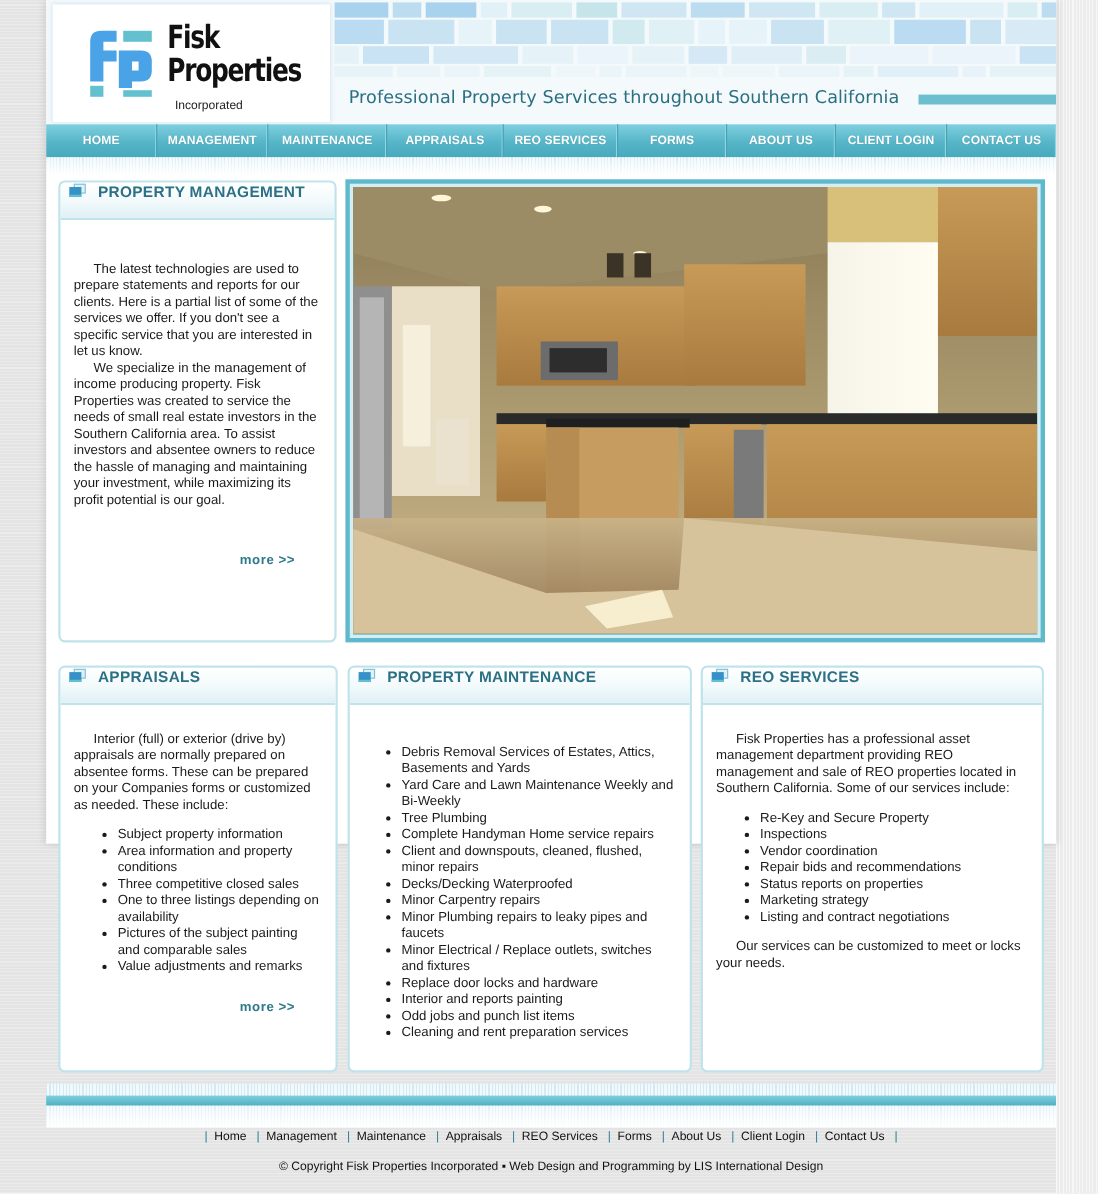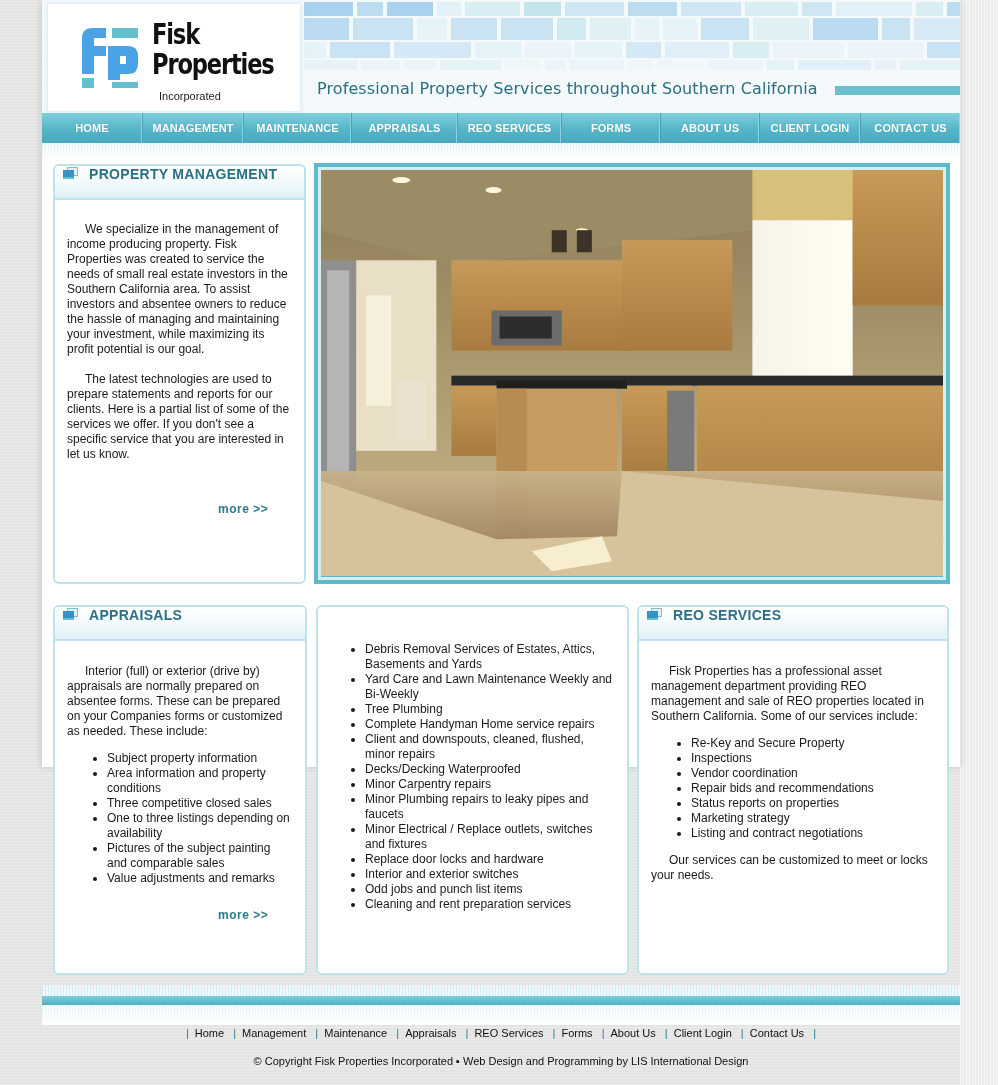--- a/index.html
+++ b/index.html
@@ -199,22 +199,22 @@
 
   <div class="panel" style="left:11px; top:164px; width:253px; height:420px;">
     <div class="panel-head">
       <span class="sec-icon">
           <span class="a"></span>
           <span class="b"></span>
         </span>
       <span class="panel-title">PROPERTY MANAGEMENT</span>
     </div>
     <div class="panel-body" style="padding-top:22px;">
+      <p style="margin-top:15px;">The latest technologies are used to prepare statements and reports for our clients. Here is a partial list of some of the services we offer. If you don't see a specific service that you are interested in let us know.</p>
       <p>We specialize in the management of income producing property. Fisk Properties was created to service the needs of small real estate investors in the Southern California area. To assist investors and absentee owners to reduce the hassle of managing and maintaining your investment, while maximizing its profit potential is our goal.</p>
-      <p style="margin-top:15px;">The latest technologies are used to prepare statements and reports for our clients. Here is a partial list of some of the services we offer. If you don't see a specific service that you are interested in let us know.</p>
       <div style="margin-top:40px; padding-left:151px;"><a class="more">more &gt;&gt;</a></div>
     </div>
   </div>
 
   <div class="photo-frame">
     <div class="photo-inner">
       <svg class="photo" viewBox="0 0 620 405" preserveAspectRatio="none">
         <defs>
           <linearGradient id="wall" x1="0" y1="0" x2="0" y2="1">
               <stop offset="0" stop-color="#8a7a55"></stop>
@@ -283,33 +283,40 @@
         <li>Three competitive closed sales</li>
         <li>One to three listings depending on availability</li>
         <li>Pictures of the subject painting and comparable sales</li>
         <li>Value adjustments and remarks</li>
       </ul>
       <div style="margin-top:22px; padding-left:151px;"><a class="more">more &gt;&gt;</a></div>
     </div>
   </div>
 
   <div class="panel" style="left:274px; top:605px; width:313px; height:370px;">
+    <div class="panel-head">
+      <span class="sec-icon">
+          <span class="a"></span>
+          <span class="b"></span>
+        </span>
+      <span class="panel-title">PROPERTY MAINTENANCE</span>
+    </div>
     <div class="panel-body" style="padding-top:35px;">
       <ul style="padding-left:35px;">
         <li>Debris Removal Services of Estates, Attics, Basements and Yards</li>
         <li>Yard Care and Lawn Maintenance Weekly and Bi-Weekly</li>
         <li>Tree Plumbing</li>
         <li>Complete Handyman Home service repairs</li>
         <li>Client and downspouts, cleaned, flushed, minor repairs</li>
         <li>Decks/Decking Waterproofed</li>
         <li>Minor Carpentry repairs</li>
         <li>Minor Plumbing repairs to leaky pipes and faucets</li>
         <li>Minor Electrical / Replace outlets, switches and fixtures</li>
         <li>Replace door locks and hardware</li>
-        <li>Interior and exterior switches</li>
+        <li>Interior and reports painting</li>
         <li>Odd jobs and punch list items</li>
         <li>Cleaning and rent preparation services</li>
       </ul>
     </div>
   </div>
 
   <div class="panel" style="left:595px; top:605px; width:312px; height:370px;">
     <div class="panel-head">
       <span class="sec-icon">
           <span class="a"></span>

